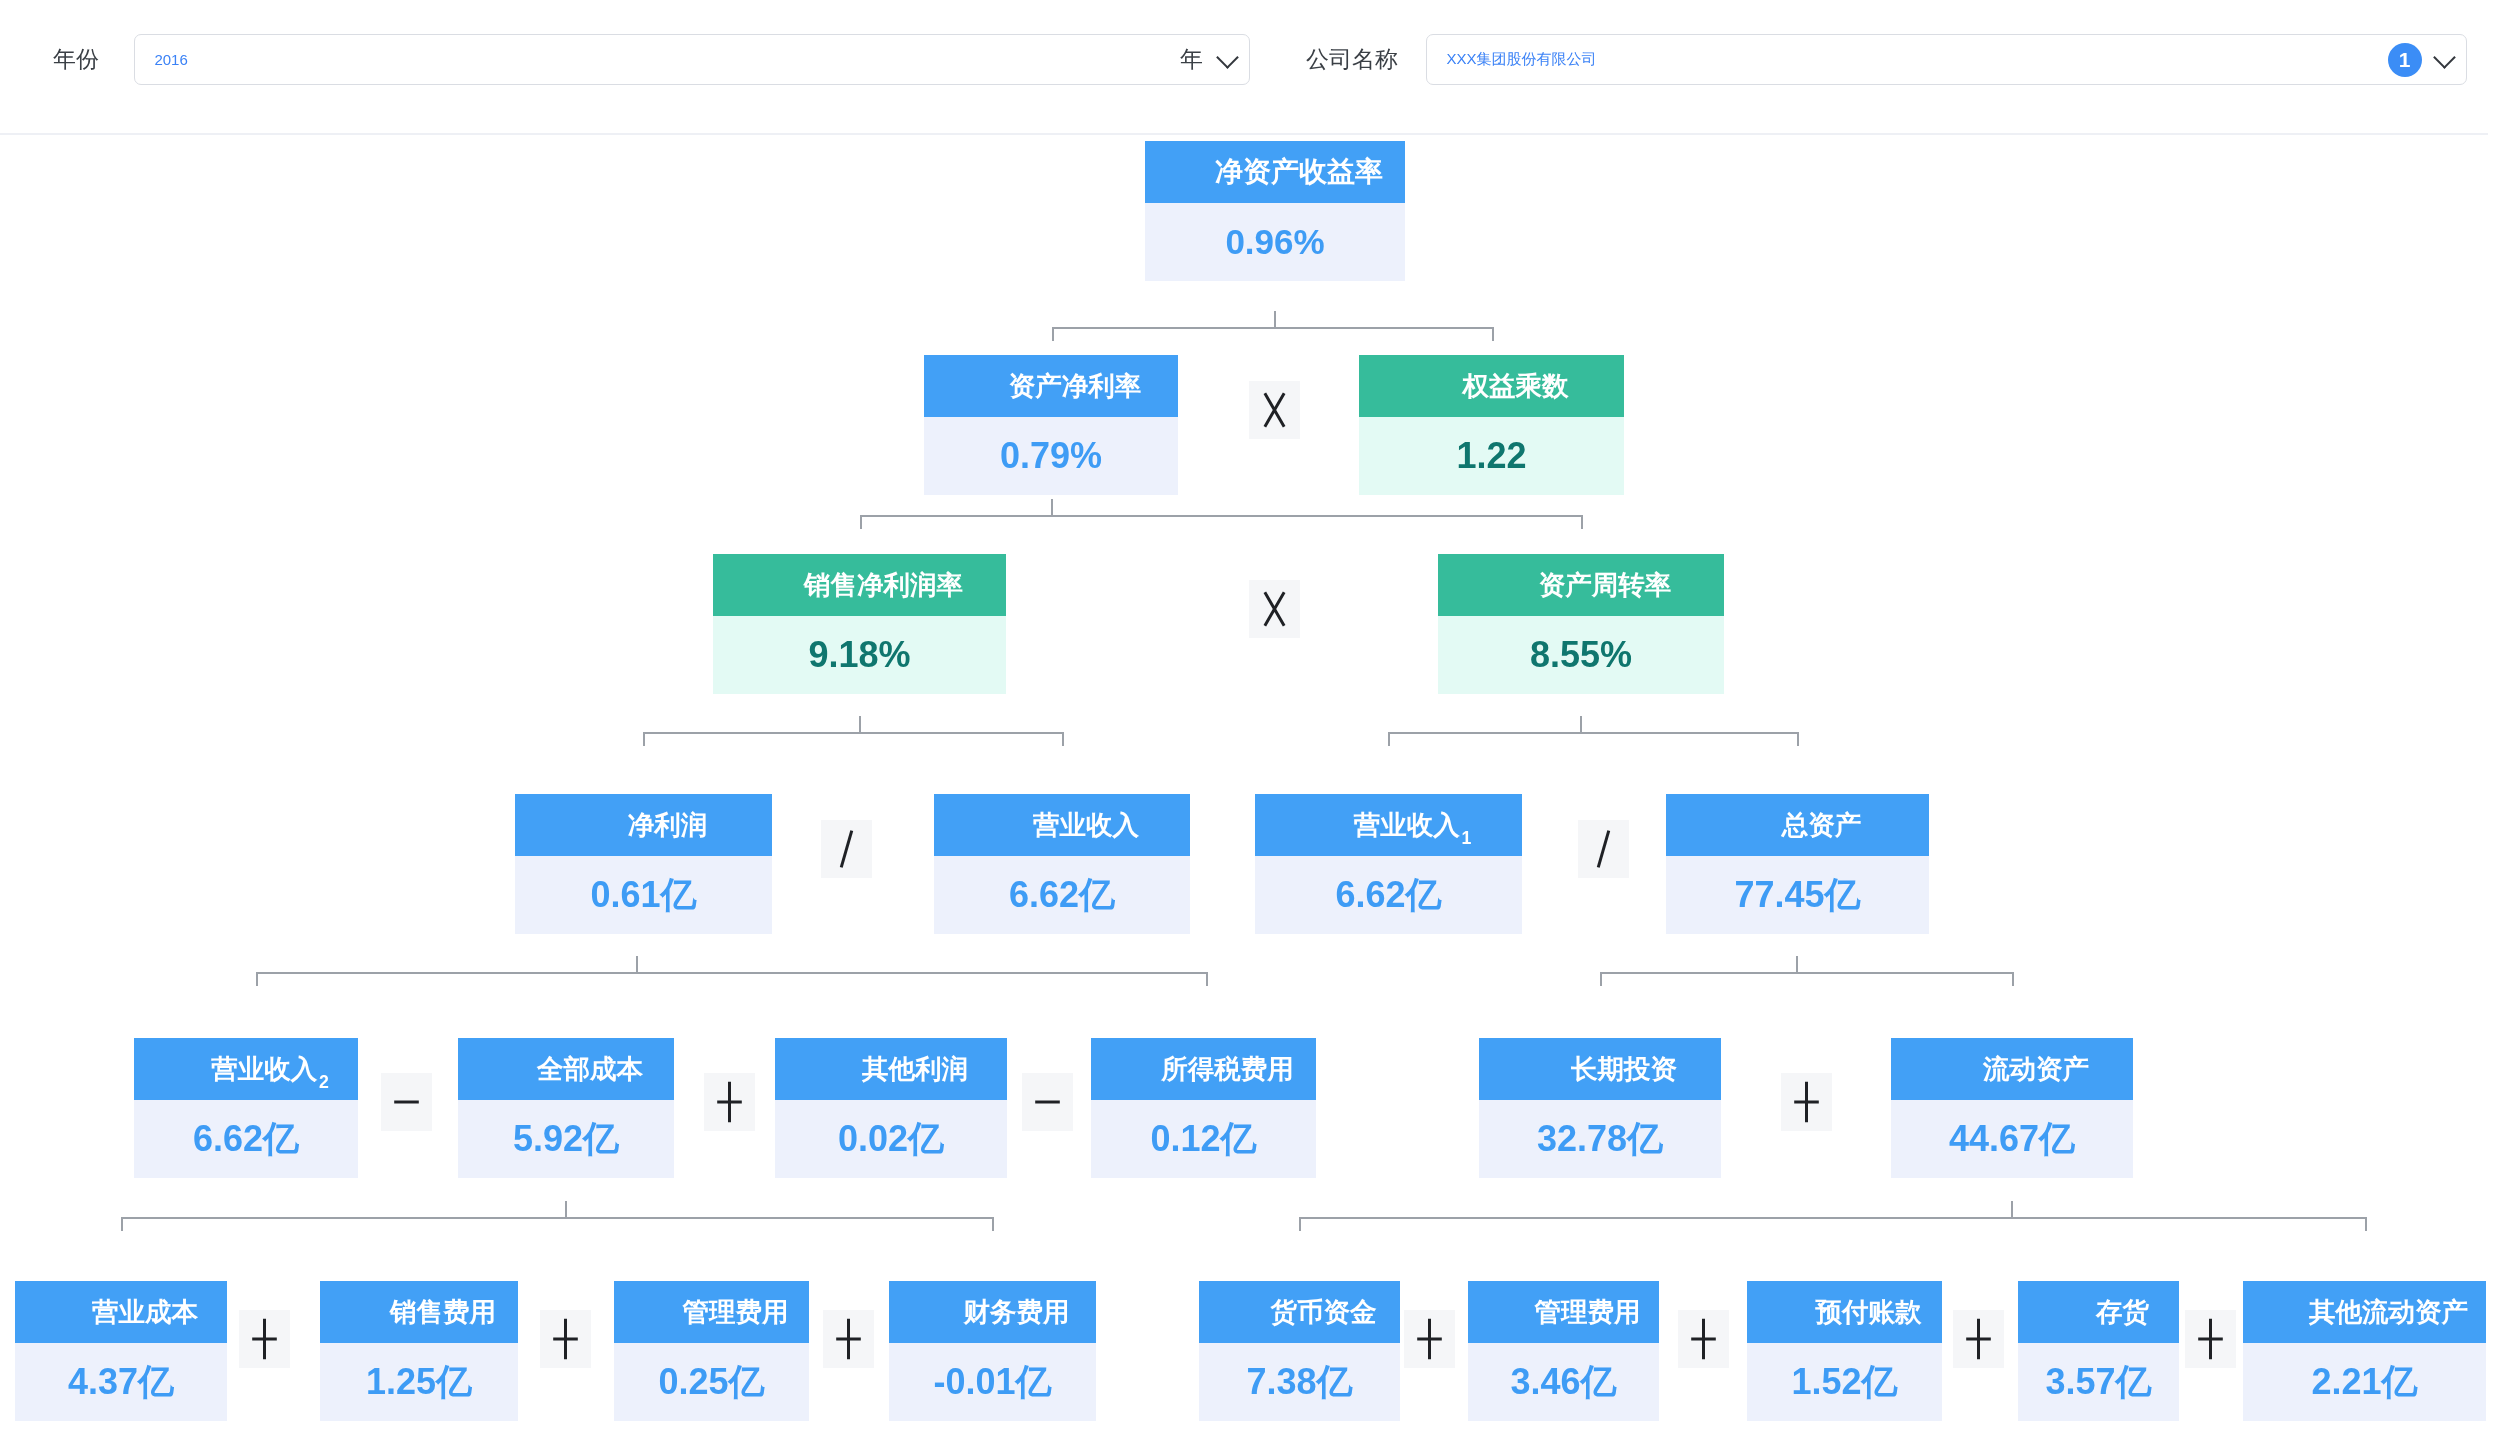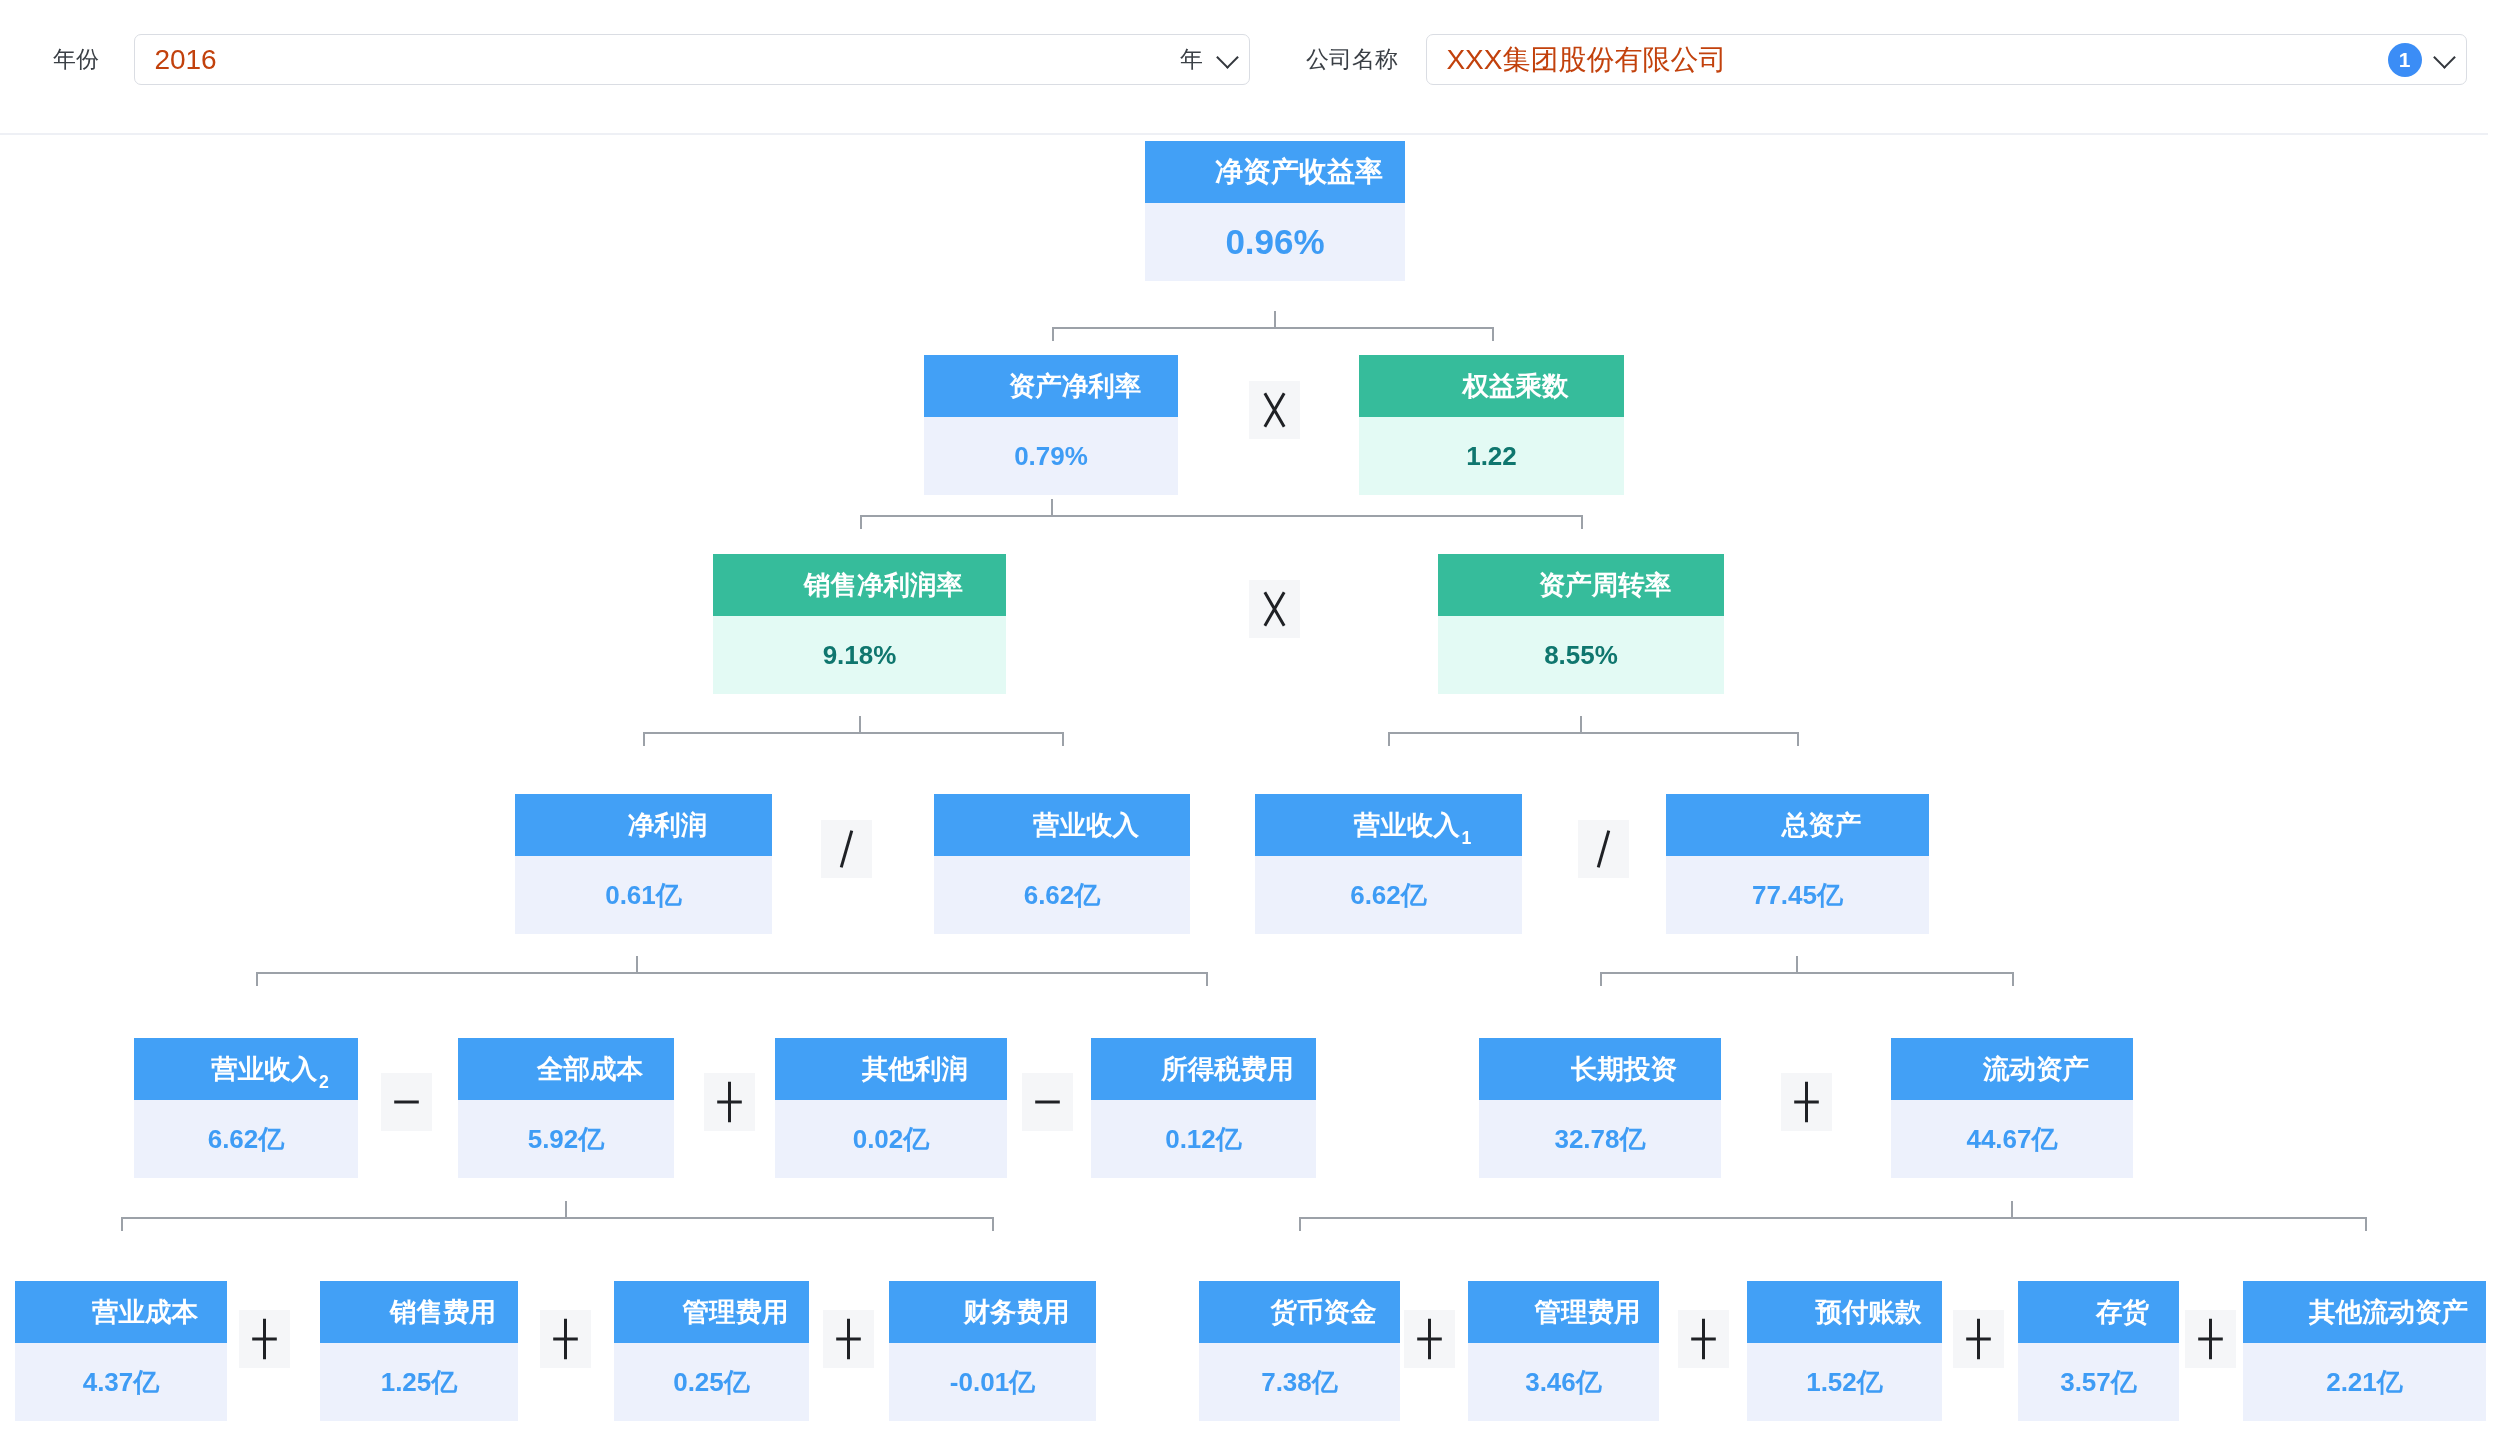--- a/index.html
+++ b/index.html
@@ -3,34 +3,34 @@
 <meta charset="utf-8">
 <style>
   html,body{margin:0;padding:0;background:#fff;}
   body{font-family:"Liberation Sans","DejaVu Sans",sans-serif;}
   #canvas{position:relative;width:2488px;height:1452px;background:#fff;overflow:hidden;text-decoration:underline;}
 
   
   .topbar-label{position:absolute;font-size:23px;color:#3a3f45;line-height:51px;top:34px;white-space:nowrap;}
   .select-box{position:absolute;top:34px;height:51px;background:#fff;border:1.8px solid #dadde3;border-radius:7px;
               box-sizing:border-box;display:flex;align-items:center;padding:0 16px 0 19.4px;cursor:pointer;}
-  .select-box .val{flex:1;font-size:28px;color:#c2410c;white-space:nowrap;overflow:hidden;}
+  .select-box .val{flex:1;font-size:15px;color:#3b82f6;white-space:nowrap;overflow:hidden;}
   .select-box .suffix{font-size:23px;color:#3a3f45;margin-right:14px;}
   .chev{width:14px;height:14px;border-right:2.7px solid #33373d;border-bottom:2.7px solid #33373d;
         transform:rotate(45deg) translateY(-3.5px);flex:none;}
   .count-badge{width:34px;height:34px;border-radius:50%;background:#3b8df6;color:#fff;font-size:21px;font-weight:bold;
                display:flex;align-items:center;justify-content:center;margin-right:12.4px;flex:none;}
   .topbar-divider{position:absolute;left:0;top:133px;width:2512px;height:1.8px;background:#eef0f5;}
 
   
   .node{position:absolute;box-sizing:border-box;}
   .node .hd{height:62px;display:flex;align-items:center;justify-content:center;color:#fff;
             font-size:26.5px;font-weight:bold;white-space:nowrap;padding-left:48px;}
   .node .bd{height:78px;display:flex;align-items:center;justify-content:center;
-            font-size:26px;font-weight:bold;white-space:nowrap;}
+            font-size:36px;font-weight:bold;white-space:nowrap;}
   .node.blue .hd{background:#42a0f6;}
   .node.blue .bd{background:#edf1fc;color:#3e9cf5;}
   .node.green .hd{background:#36bc9b;}
   .node.green .bd{background:#e3faf4;color:#0f766e;}
   .node.big .hd{font-size:28px;}
   .node.big .bd{font-size:35px;}
   .nsub{font-size:17.7px;font-weight:bold;align-self:flex-end;margin:0 0 8.8px 1.8px;line-height:1;}
   .node .hd{position:relative;}
 
   

